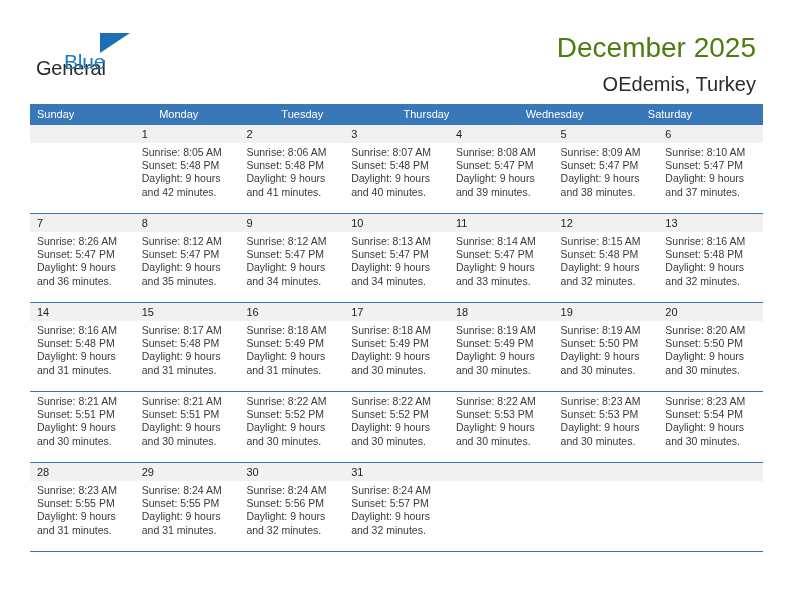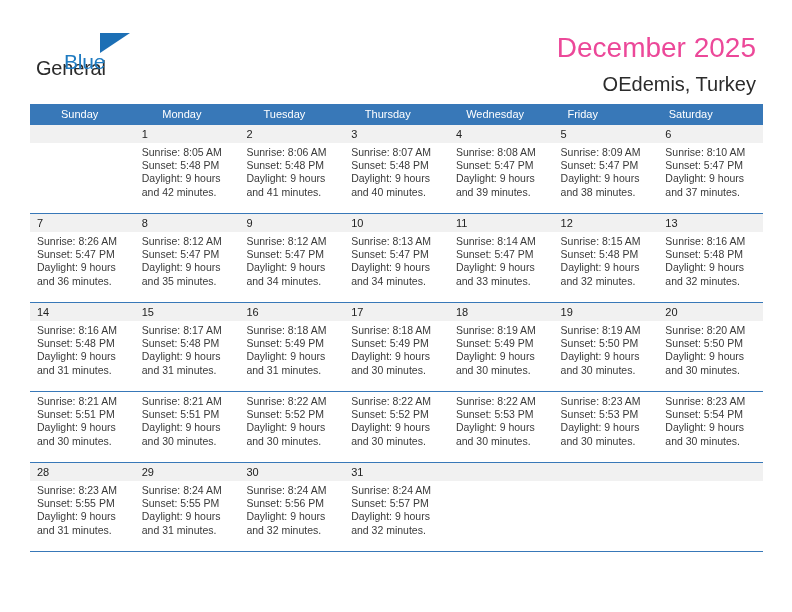--- a/index.html
+++ b/index.html
@@ -32,36 +32,36 @@
   }
   .logo-flag {
     position: absolute; left: 64px; top: 1px;
     width: 0; height: 0;
     border-left: 30px solid #1c6fb5;
     border-bottom: 20px solid transparent;
   }
 
   .title {
     position: absolute; right: 36px; top: 32px;
-    font-size: 28px; color: #ec4899; font-weight: normal;
+    font-size: 28px; color: #4d7c0f; font-weight: normal;
     text-align: center; line-height: 32px; white-space: nowrap;
   }
   .subtitle {
     position: absolute; right: 36px; top: 76px;
     font-size: 20px; color: #2b2b2b; font-weight: normal;
     text-align: right; line-height: 16px; white-space: nowrap;
   }
 
   
   .cal {
     position: absolute; left: 30px; top: 104px;
     width: 733px;
   }
   .cal-head {
-    display: flex; background: #3878b8; height: 21px; padding-left: 24px;
+    display: flex; background: #3878b8; height: 21px;
   }
   .cal-head .hcell {
     flex: 1 1 0; min-width: 0;
     color: #ffffff; font-size: 11px; line-height: 21px;
     padding-left: 7px; white-space: nowrap; overflow: hidden;
   }
 
   .week { position: relative; }
   .week + .week { border-top: 1px solid #3878b8; }
 
@@ -97,21 +97,20 @@
     <div class="subtitle">OEdemis, Turkey</div>
   </div>
 
   <div class="cal">
     <div class="cal-head" id="weekday-row">
         <div class="hcell">Sunday</div>
         <div class="hcell">Monday</div>
         <div class="hcell">Tuesday</div>
         <div class="hcell">Thursday</div>
         <div class="hcell">Wednesday</div>
-        <div class="hcell">Friday</div>
         <div class="hcell">Saturday</div>
       </div>
     <div id="weeks-container">
         <div class="week">
           <div class="numrow">
             <div class="ncell"></div>
             <div class="ncell">1</div>
             <div class="ncell">2</div>
             <div class="ncell">3</div>
             <div class="ncell">4</div>

